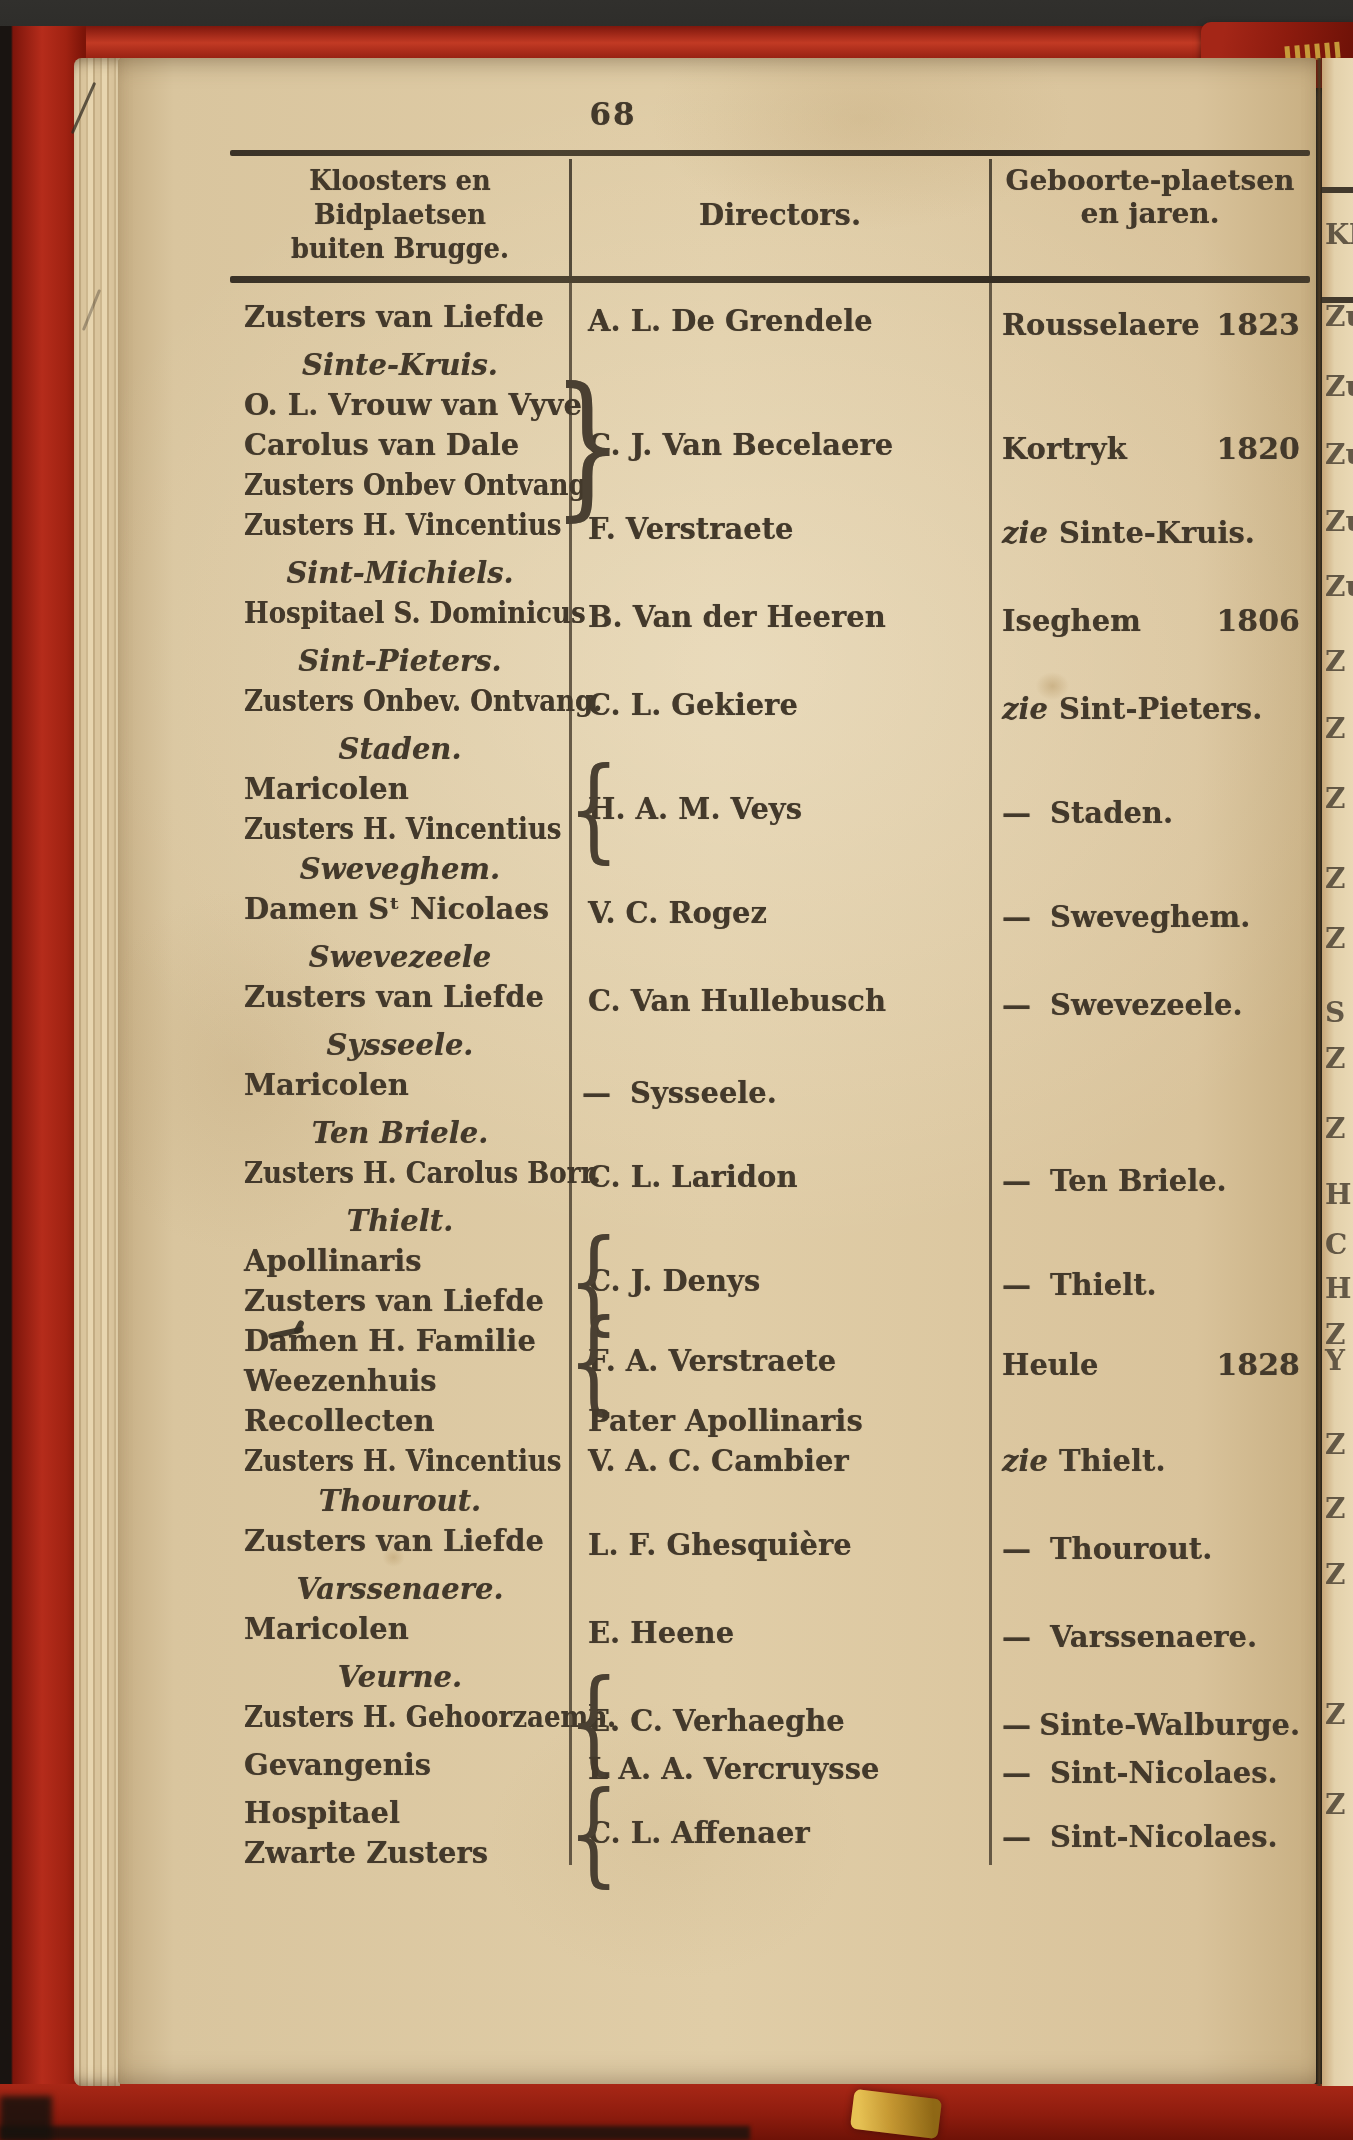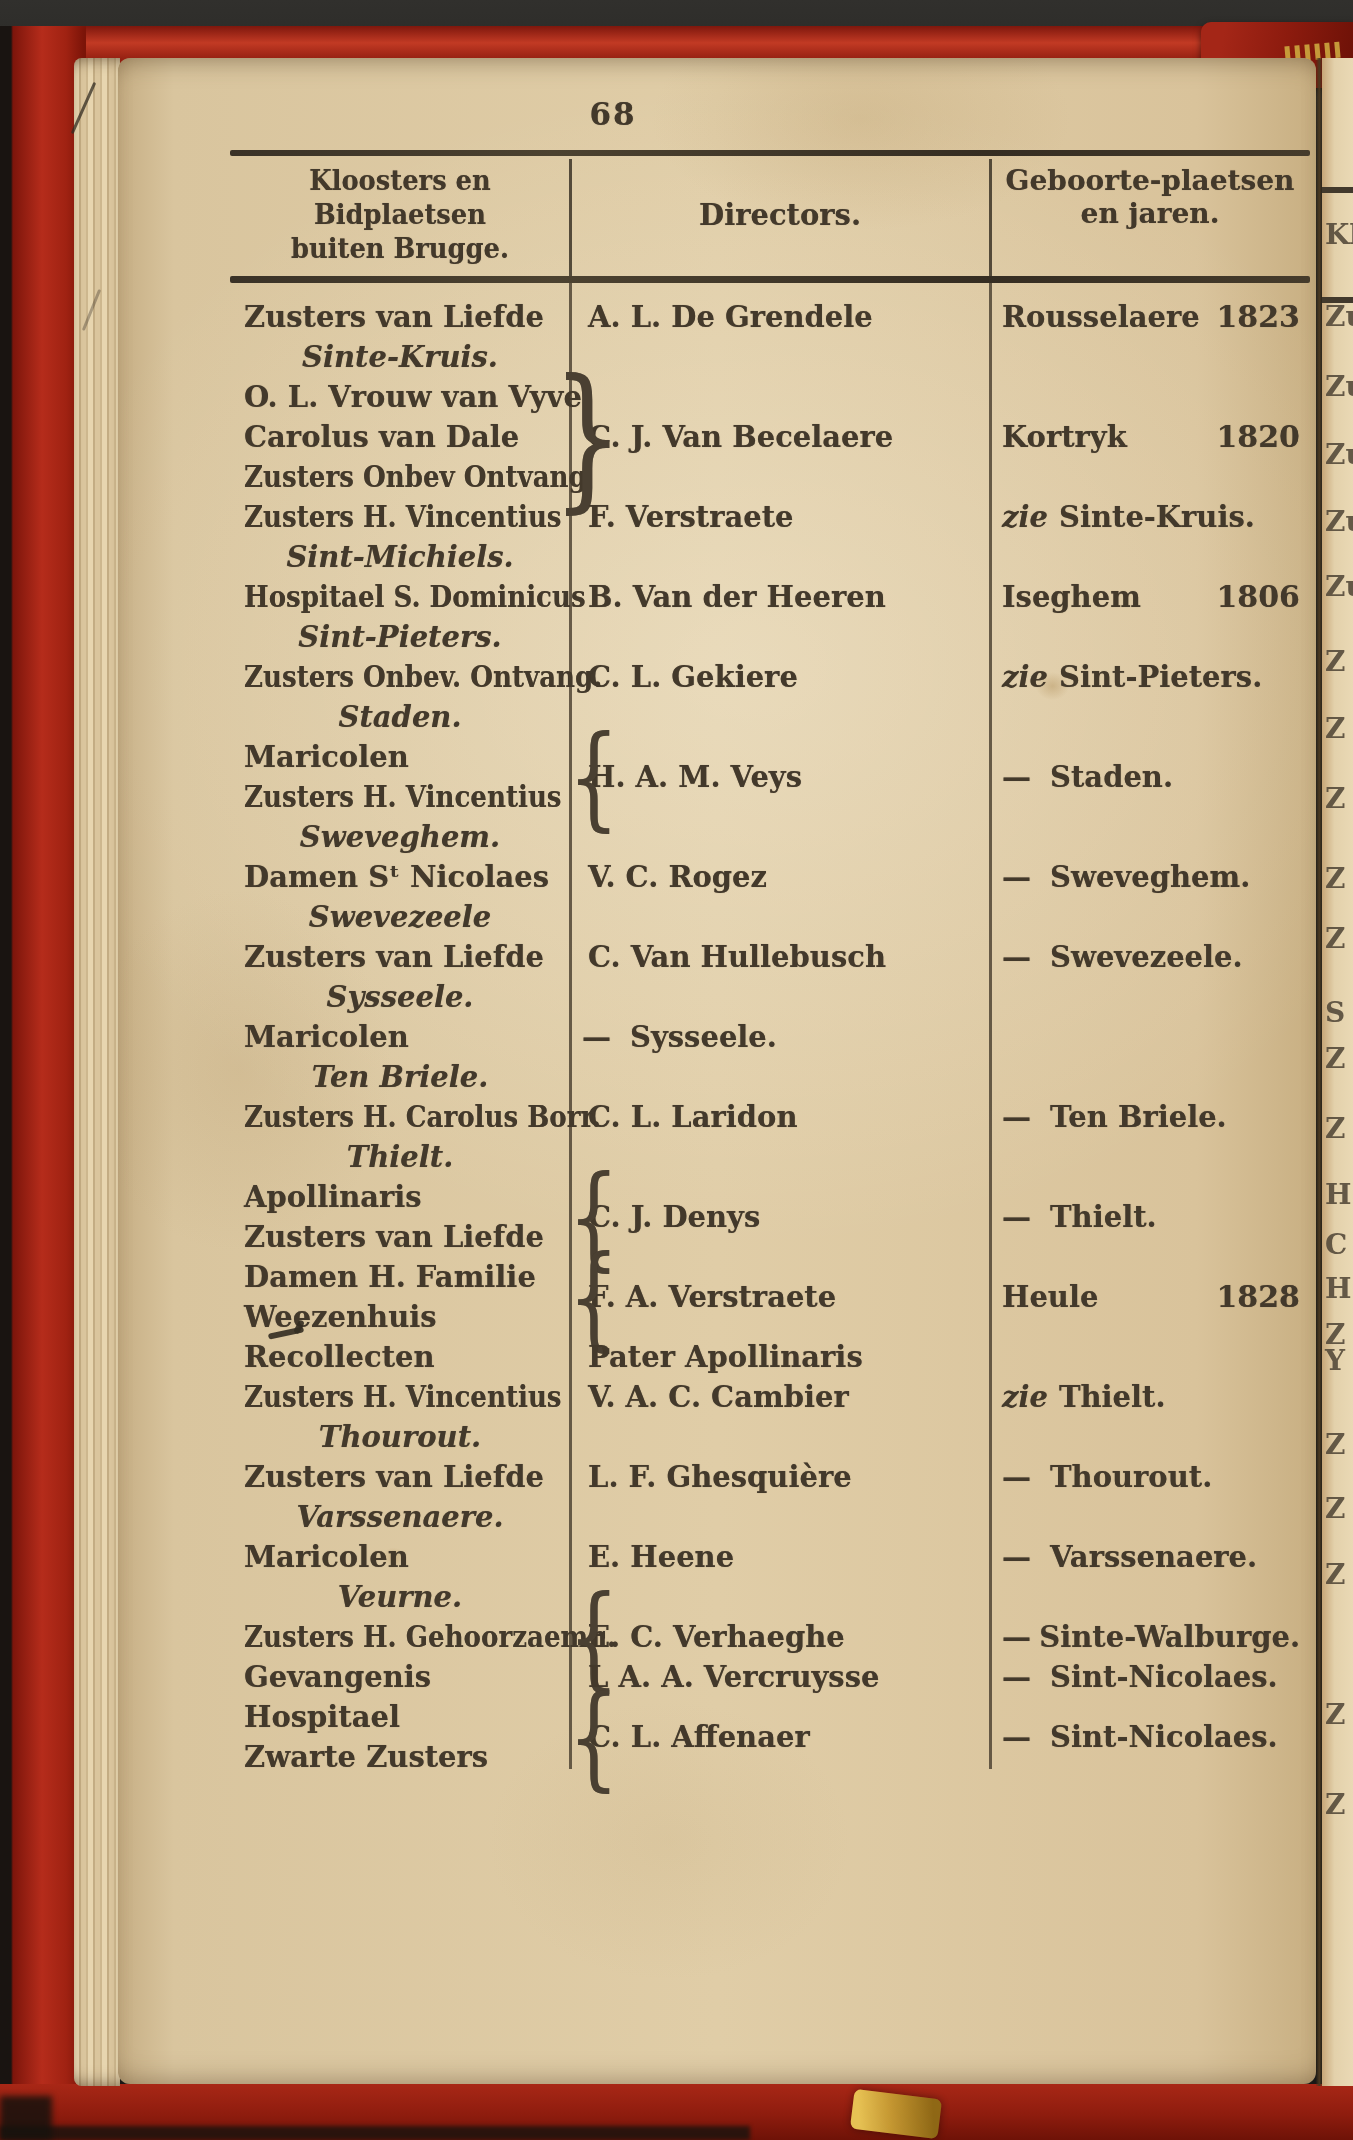--- a/index.html
+++ b/index.html
@@ -39,21 +39,21 @@
       radial-gradient(1100px 900px at 52% 30%, rgba(255,250,234,.3), rgba(0,0,0,0) 65%),
       linear-gradient(90deg,#c6ae84,#d9c59e 56px,#e0cda7 50%,#d9c39b 90%,#c8af82);
     box-shadow:inset 0 16px 26px -16px rgba(88,66,40,.6),inset 0 -18px 28px -18px rgba(88,66,40,.55);}
   .page-gap{position:absolute;left:1316px;top:58px;width:6px;height:2028px;
     background:linear-gradient(90deg,rgba(60,44,24,.15),#4c3a22 55%,rgba(60,44,24,.3));}
   .next-page{position:absolute;left:1322px;top:58px;width:31px;height:2028px;overflow:hidden;
     background:linear-gradient(90deg,#c7a678,#e3d1ab 40%,#ead9b5);}
   .edge-letter{position:absolute;left:3px;font-size:28px;font-weight:700;color:#564b3b;white-space:nowrap;opacity:.9;}
   .edge-rule{position:absolute;left:0;width:31px;height:6px;background:#42392c;}
   
-  .ink{color:#43392b;text-shadow:0 0 .7px rgba(62,51,37,.55);border-radius:12px;}
+  .ink{color:#43392b;text-shadow:0 0 .7px rgba(62,51,37,.55);}
   .page-number{position:absolute;left:455px;top:38px;width:80px;text-align:center;
     font-size:31px;font-weight:700;letter-spacing:2px;}
   .table{position:absolute;left:112px;top:92px;width:1080px;}
   .rule{height:6px;border-radius:2px;
     background:linear-gradient(90deg,#3a3227,#4c4230 30%,#352d22 70%,#453b2b);}
   .rule.mid{height:7px;}
   .thead{position:relative;display:flex;padding:8px 0 10px;}
   .thead::before,.thead::after{content:"";position:absolute;top:3px;bottom:0;width:3px;background:#453c2e;opacity:.9;}
   .thead::before{left:339px;}
   .thead::after{left:759px;}
@@ -65,21 +65,21 @@
   .tbody::before{left:339px;}
   .tbody::after{left:759px;}
   .row{position:relative;display:flex;}
   .line{font-size:29px;line-height:40px;font-weight:700;white-space:nowrap;}
   .row.section .line{width:340px;text-align:center;font-style:italic;}
   .c1{width:340px;padding-left:14px;box-sizing:border-box;}
   .c1 .line.tight{transform:scaleX(.9);transform-origin:left center;}
   .c2{width:420px;padding-left:18px;box-sizing:border-box;display:flex;flex-direction:column;justify-content:center;}
   .c3{width:320px;padding:0 10px 0 12px;box-sizing:border-box;display:flex;flex-direction:column;justify-content:center;}
   .c3.end{justify-content:flex-end;}
-  .birth{display:flex;align-items:baseline;}
+  .birth{display:flex;align-items:baseline;margin-top:8px;}
   .birth .year{margin-left:auto;font-size:30px;}
   .birth .zie{font-style:italic;margin-right:11px;}
   .birth .dash{display:inline-block;width:48px;}
   .brace{position:absolute;top:50%;line-height:1;font-weight:400;color:#4a4032;
     transform:translateY(-50%) scaleX(.72);text-shadow:0 0 .6px rgba(62,51,37,.5);}
   .brace.n2{font-size:112px;}
   .brace.n3{font-size:156px;}
   .brace.left{left:328px;}
   .brace.right{left:308px;}
   

